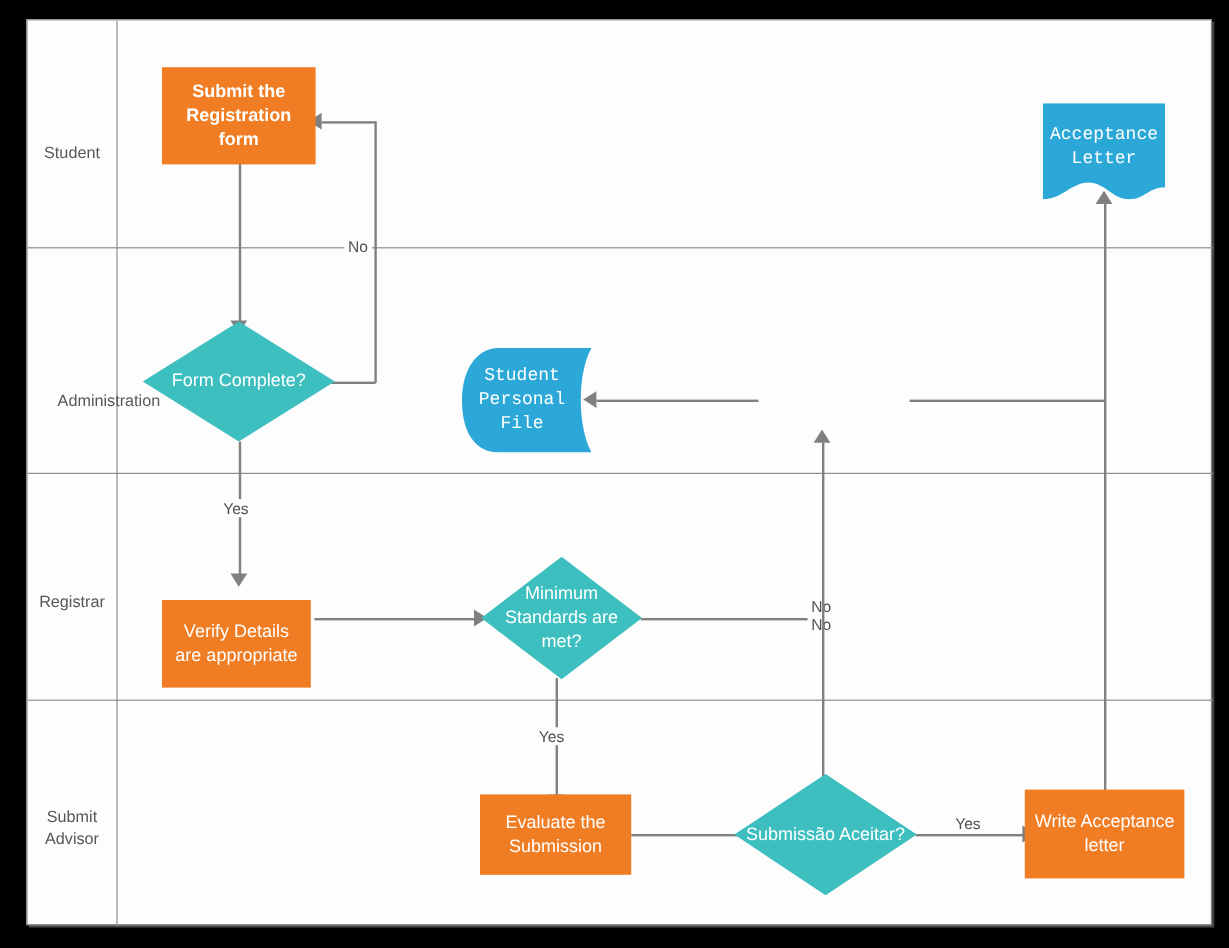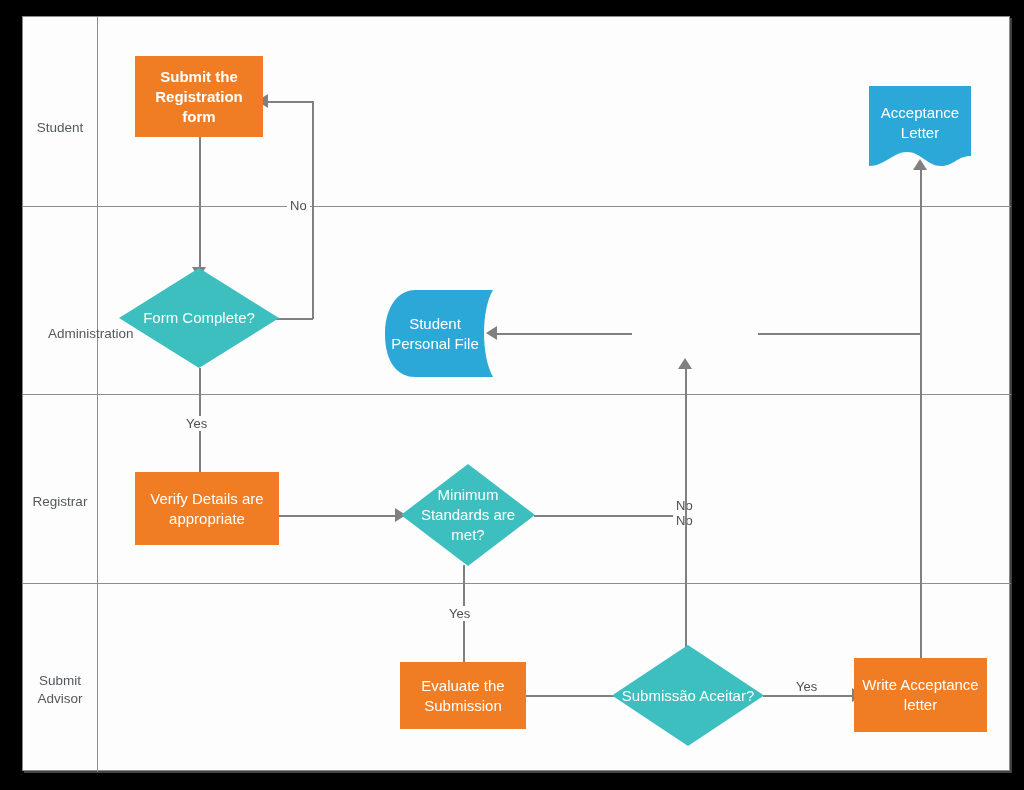--- a/index.html
+++ b/index.html
@@ -88,20 +88,21 @@
     color: #ffffff;
     font-size: 15px;
     line-height: 20px;
     text-align: center;
     width: 100%;
     padding: 0 4px;
   }
 
   .docshape {
     position: absolute;
+    font-family: Liberation Mono, monospace;
   }
   .docshape svg { position: absolute; left: 0; top: 0; }
   .docshape .doc-label {
     position: relative;
     z-index: 2;
     width: 100%;
     height: 100%;
     display: flex;
     align-items: center;
     justify-content: center;
@@ -235,21 +236,21 @@
     </div>
 
     <div class="docshape" style="left:362px; top:273px; width:108px; height:87px;">
       <svg width="108" height="87" viewBox="0 0 108 87">
         <path d="M30,0 H108 C96,20 96,66 108,87 H30 C14,87 0,74 0,44 C0,16 14,0 30,0 Z" fill="#2ba8d8"></path>
       </svg>
       <div class="doc-label" style="padding-right:14px; padding-left:6px;text-align:center;">Student Personal File</div>
     </div>
 
 
-    <div class="node process" style="left:112px; top:455px; width:144px; height:73px;">
+    <div class="node process" style="left:112px; top:483px; width:124px; height:73px;">
       <span>Verify Details are appropriate</span>
     </div>
 
     <div class="node decision-wrap" style="left:378px; top:447px; width:134px; height:102px;">
       <svg class="diamond" viewBox="0 0 134 102" preserveAspectRatio="none">
         <polygon points="67,0 134,51 67,102 0,51" fill="#3dbfbf"></polygon>
       </svg>
       <span class="diamond-label">Minimum Standards are met?</span>
     </div>
 

